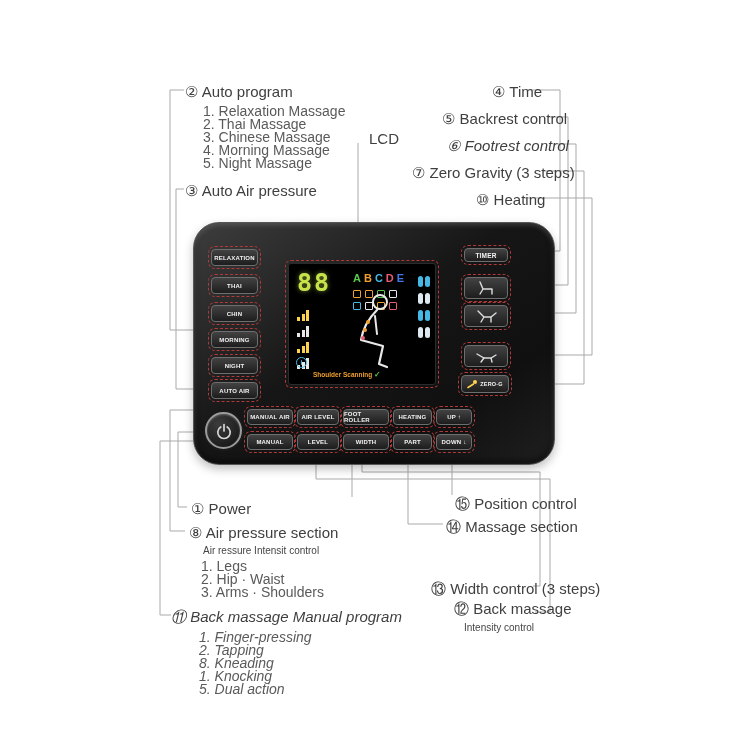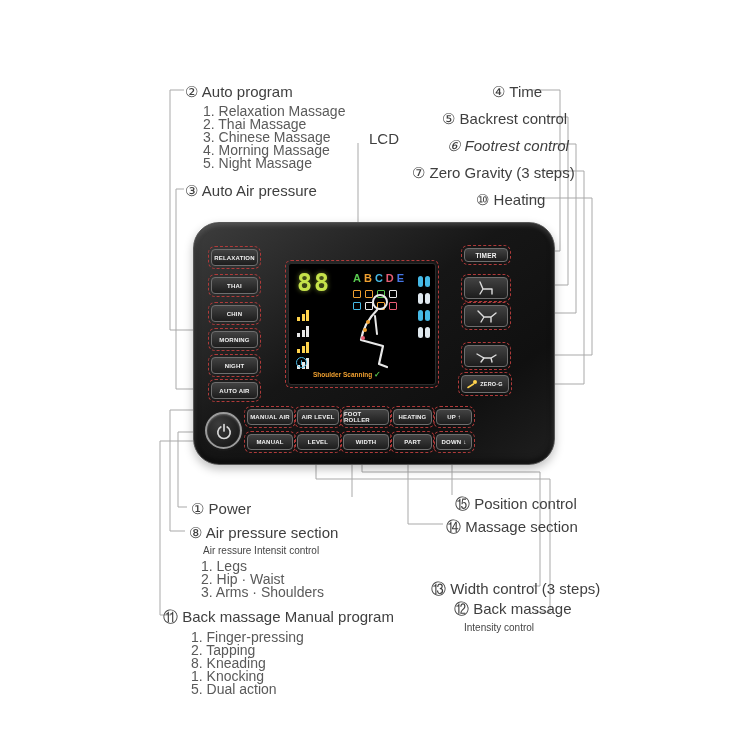--- a/index.html
+++ b/index.html
@@ -163,21 +163,21 @@
 
   <div class="callout" style="left:431px; top:580px;">
     <div class="title">⑬ Width control (3 steps)</div>
   </div>
 
   <div class="callout" style="left:454px; top:600px;">
     <div class="title">⑫ Back massage</div>
     <div class="sub" style="margin-left:10px;">Intensity control</div>
   </div>
 
-  <div class="callout" style="left:163px; top:608px;">
+  <div class="callout" style="left:171px; top:608px;font-style:italic;">
     <div class="title">⑪ Back massage Manual program</div>
     <div class="items" style="margin-left:28px;">
       <div>1. Finger-pressing</div>
       <div>2. Tapping</div>
       <div>8. Kneading</div>
       <div>1. Knocking</div>
       <div>5. Dual action</div>
     </div>
   </div>
 

